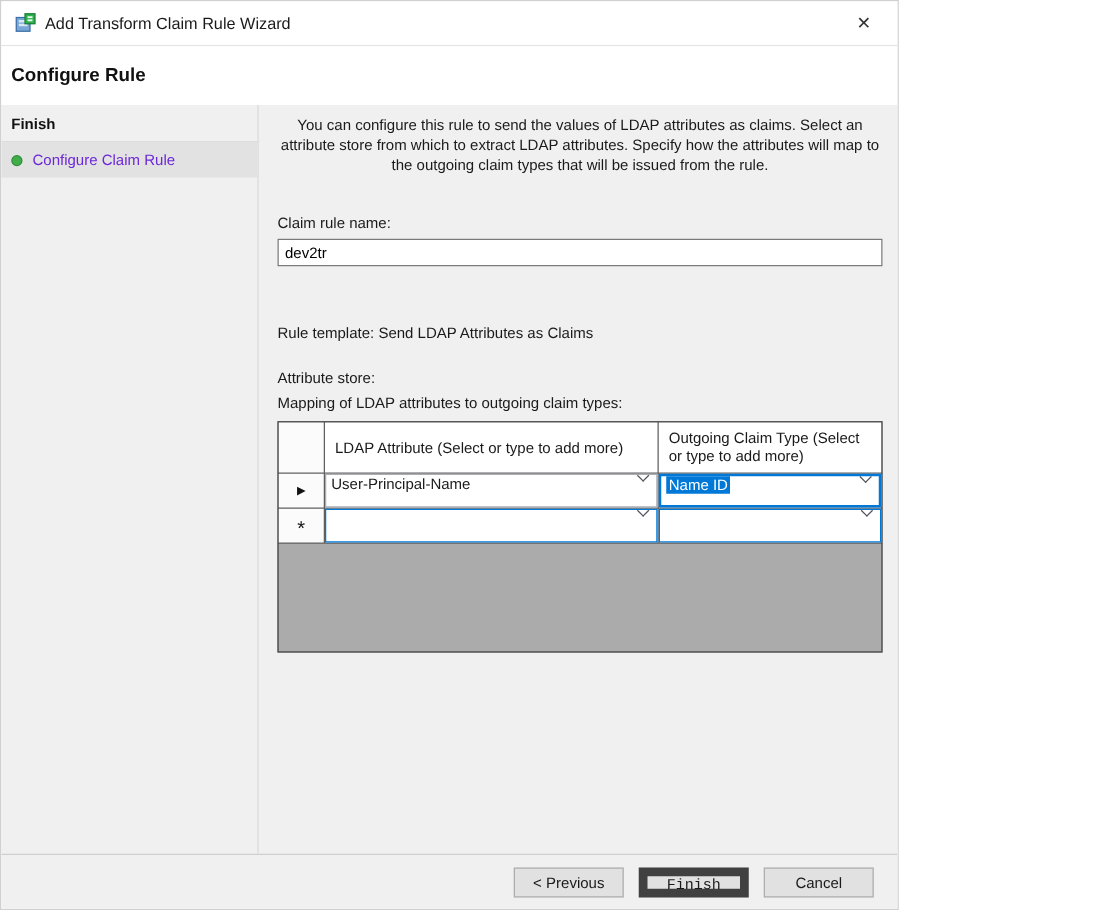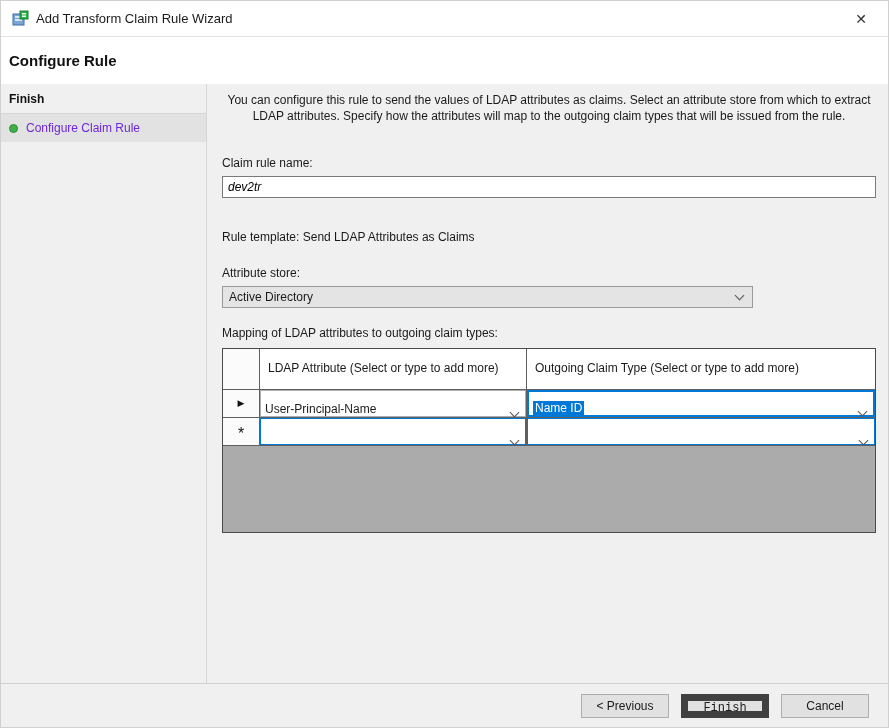--- a/index.html
+++ b/index.html
@@ -4,21 +4,21 @@
 <style>
   * { margin: 0; padding: 0; box-sizing: border-box; }
   html, body { background: #ffffff; }
   body {
     font-family: "Liberation Sans", "DejaVu Sans", sans-serif;
     font-size: 12px;
     color: #1a1a1a;
     width: 889px;
   }
   .window {
-    width: 889px;
+    width: 719px;
     height: 728px;
     display: flex;
     flex-direction: column;
     background: #ffffff;
     overflow: hidden;
     border: 1px solid #d0d0d0;
   }
 
   
   .titlebar {
@@ -68,22 +68,21 @@
   .step-item.active .step-label { color: #6d28d9; }
 
   .main { flex: 1 1 auto; padding: 9px 12px 0 15px; background: #f0f0f0; }
   .desc { font-size: 12px; line-height: 1.32; color: #1a1a1a; margin-bottom: 31px; text-align: center; }
   .field-label { display: block; font-size: 12px; margin-bottom: 6px; }
 
   .text-input {
     width: 100%; height: 22px;
     border: 1px solid #7a7a7a; background: #ffffff;
     font-family: inherit; font-size: 12px; padding: 2px 5px;
-    margin-bottom: 17px;
-    font-style: italic;
+    margin-bottom: 31px;
   }
   .rule-template { font-size: 12px; margin-bottom: 22px; margin-top: 15px; }
 
   .combobox {
     height: 22px; display: flex; align-items: center;
     padding: 0 6px; background: #e4e4e4;
     border: 1px solid #9a9a9a; cursor: pointer;
   }
   .combobox .combo-value { flex: 1 1 auto; font-size: 12px; white-space: nowrap; overflow: hidden; }
   .chev {
@@ -111,21 +110,21 @@
   }
   .grid .marker-cell {
     display: flex; align-items: center; justify-content: center;
     background: #fbfbfb; color: #111;
   }
   .marker-current { font-size: 9px; }
   .marker-new { font-size: 16px; line-height: 10px; padding-top: 6px; }
   .grid .combo-cell { padding: 0; }
   .cell-combo {
     height: 100%; width: 100%; background: #fff;
-    display: flex; align-items: flex-end; padding: 0 4px;
+    display: flex; align-items: flex-start; padding: 0 4px;
     border: 1px solid #abadb3; cursor: pointer;
   }
   .cell-combo.accent { border: 1px solid #0078d7; }
   .cell-combo.focused { border: 2px solid #0078d7; }
   .cell-combo .combo-value { flex: 1 1 auto; font-size: 12px; }
   .sel-text { background: #0078d7; color: #ffffff; padding: 0 2px; }
   .grid .filler { grid-column: 1 / 4; background: #ababab; }
 
   
   .footer {
@@ -178,24 +177,20 @@
 
     <div class="main">
       <p class="desc">You can configure this rule to send the values of LDAP attributes as claims. Select an attribute store from which to extract LDAP attributes. Specify how the attributes will map to the outgoing claim types that will be issued from the rule.</p>
 
       <label class="field-label">Claim rule name:</label>
       <input class="text-input" type="text" value="dev2tr" style="">
 
       <p class="rule-template">Rule template: Send LDAP Attributes as Claims</p>
 
       <label class="field-label">Attribute store:</label>
-      <div class="combobox store-combo">
-        <span class="combo-value">Active Directory</span>
-        <span class="chev"></span>
-      </div>
 
       <p class="mapping-label">Mapping of LDAP attributes to outgoing claim types:</p>
 
       <div class="grid">
 
         <div class="cell marker-cell"></div>
         <div class="cell hdr">LDAP Attribute (Select or type to add more)</div>
         <div class="cell hdr">Outgoing Claim Type (Select or type to add more)</div>
 
         <div class="cell marker-cell">

